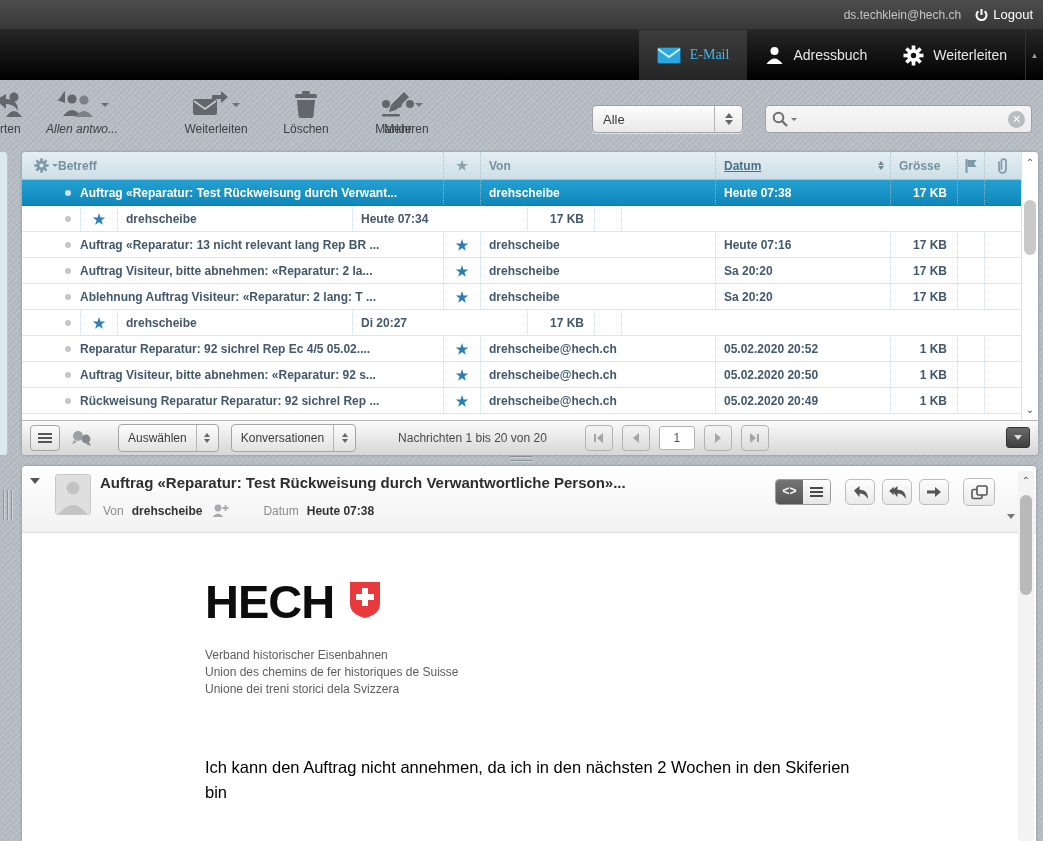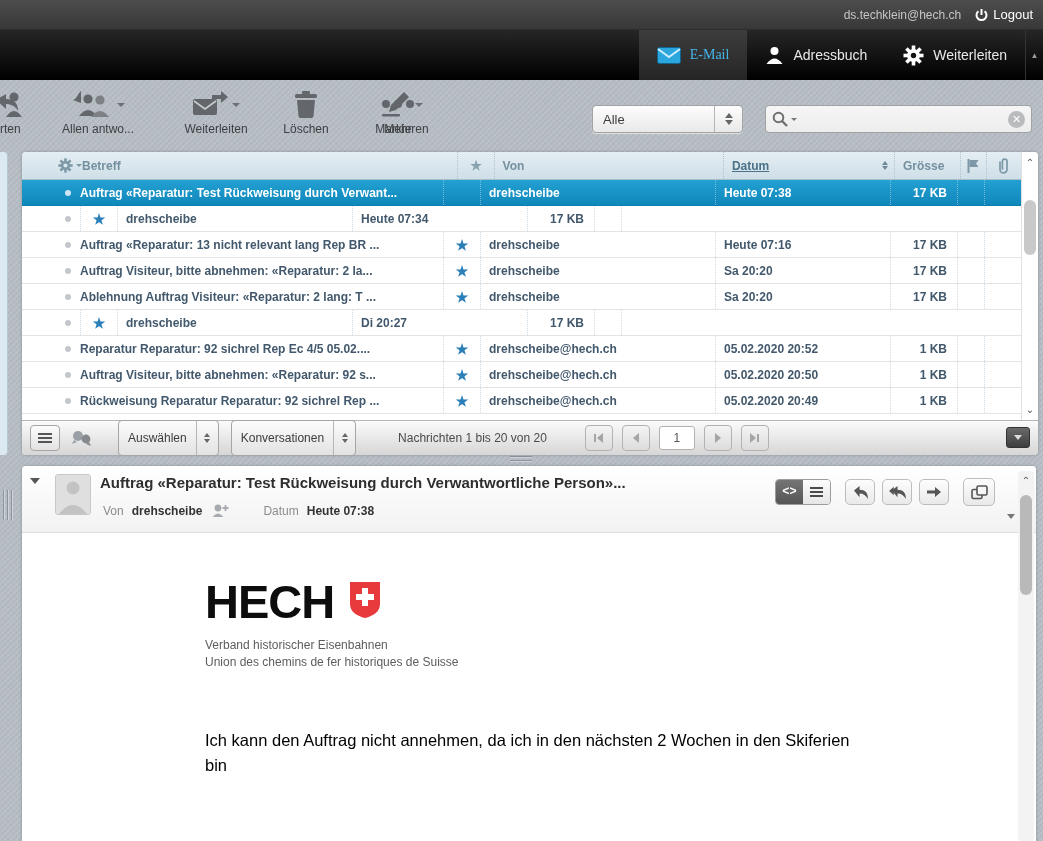--- a/index.html
+++ b/index.html
@@ -57,21 +57,21 @@
   #v-grip{position:absolute;left:3px;top:490px;width:14px;height:30px;display:flex;gap:2px;}
   #v-grip i{display:block;width:2px;height:100%;background:#8d959c;border-right:1px solid #cfd4d8;}
   #h-grip{position:absolute;left:510px;top:456px;width:22px;height:7px;display:flex;flex-direction:column;gap:2px;}
   #h-grip i{display:block;height:2px;background:#8d959c;border-bottom:1px solid #cfd4d8;}
 
   
   #list-pane{position:absolute;left:22px;top:152px;width:1016px;height:303px;border-radius:4px;
     background:#fff;box-shadow:0 0 3px rgba(0,0,0,.25);}
   .list-header{height:28px;margin-right:17px;background:linear-gradient(#e4eef3,#cfdfe8);
     border-bottom:1px solid #a7bfcb;border-radius:4px 0 0 0;display:flex;align-items:flex-end;
-    font-size:12px;font-weight:bold;color:#74909f;padding-left:24px;}
+    font-size:12px;font-weight:bold;color:#74909f;}
   .hcell{height:100%;display:flex;align-items:center;}
   .h-gear{width:36px;padding-left:12px;gap:3px;color:#7d98a6;cursor:pointer;}
   .h-subj{width:385px;}
   .h-star{width:37px;justify-content:center;border-left:1px dotted #aec3ce;color:#8aa2af;font-size:13px;cursor:pointer;}
   .h-von{width:235px;padding-left:8px;border-left:1px dotted #aec3ce;cursor:pointer;}
   .h-datum{width:175px;padding-left:8px;border-left:1px dotted #aec3ce;cursor:pointer;justify-content:space-between;padding-right:6px;}
   .h-datum .dlabel{color:#4a7187;text-decoration:underline;}
   .h-sort{display:flex;flex-direction:column;gap:1px;align-items:center;}
   .h-sort .tri-up{border-width:3px;border-bottom-width:4px;border-bottom-color:#6c8897;}
   .h-sort .tri-down{border-width:3px;border-top-width:4px;border-top-color:#6c8897;}
@@ -103,21 +103,21 @@
   .scroll-arrow{position:absolute;left:0;width:100%;text-align:center;color:#555;font-size:10px;cursor:pointer;}
   #list-scroll .thumb{position:absolute;left:2px;width:12px;top:48px;height:55px;background:#c9c9c9;border-radius:6px;cursor:pointer;}
 
   .list-footer{height:35px;background:linear-gradient(#fbfbfb,#d6d6d6);border-top:1px solid #b5b5b5;
     border-radius:0 0 4px 4px;display:flex;align-items:center;padding:0 6px;position:relative;}
   .fbtn{height:26px;border:1px solid #a5a5a5;border-radius:4px;background:linear-gradient(#fcfcfc,#e2e2e2);
     display:flex;align-items:center;justify-content:center;cursor:pointer;}
   #list-options-btn{width:30px;margin-left:2px;flex-direction:column;gap:2px;}
   #list-options-btn i{display:block;width:14px;height:2px;background:#555;}
   #threads-icon{margin-left:10px;color:#9aa0a5;}
-  .footer-select{height:36px;border:1px solid #a5a5a5;border-radius:4px;background:linear-gradient(#fcfcfc,#e2e2e2);
+  .footer-select{height:28px;border:1px solid #a5a5a5;border-radius:4px;background:linear-gradient(#fcfcfc,#e2e2e2);
     display:flex;align-items:center;cursor:pointer;font-size:12px;color:#3c3c3c;}
   .footer-select .sel-text{padding:0 9px;}
   .footer-select .sel-arrows{width:22px;}
   .footer-select .tri-up{border-width:3px;border-bottom-width:4px;}
   .footer-select .tri-down{border-width:3px;border-top-width:4px;}
   #select-menu{margin-left:26px;}
   #threads-menu{margin-left:12px;}
   #count-text{margin-left:42px;font-size:12px;color:#4a4a4a;}
   #pagination{display:flex;align-items:center;gap:9px;margin-left:38px;}
   .pag-btn{width:28px;height:26px;border:1px solid #b2b2b2;border-radius:4px;
@@ -158,21 +158,21 @@
   #forward-btn{left:897px;}
   #popout-btn{left:941px;width:32px;height:28px;top:12px;}
   #pv-more{position:absolute;left:985px;top:48px;width:0;height:0;border:4px solid transparent;border-top:5px solid #777;cursor:pointer;}
   #pv-scroll{position:absolute;right:2px;top:5px;bottom:0;width:16px;background:#f3f3f3;border-radius:3px;}
   #pv-scroll .thumb{position:absolute;left:2px;width:12px;top:24px;height:100px;background:#b9b9b9;border-radius:6px;cursor:pointer;}
 
   #msg-body{position:absolute;left:0;top:67px;right:20px;bottom:0;background:#fff;overflow:hidden;}
   #msg-content{padding:45px 0 0 183px;}
   #logo-row{display:flex;align-items:flex-start;gap:14px;}
   #logo-text{font-size:47px;font-weight:bold;color:#0d0d0d;letter-spacing:-1px;line-height:1;}
-  #org-lines{margin-top:12px;font-size:12px;color:#5d5d5d;line-height:17px;}
+  #org-lines{margin-top:22px;font-size:12px;color:#5d5d5d;line-height:17px;}
   #body-text{margin-top:57px;font-size:16.5px;color:#000;line-height:25px;max-width:668px;}
 
   .icon{display:inline-flex;align-items:center;justify-content:center;}
 </style>
 </head>
 <body>
 
 <div id="account-bar">
   <span id="account-email">ds.techklein@hech.ch</span>
   <span id="logout-btn">
@@ -229,21 +229,21 @@
       <span class="icon">
         <svg width="30" height="26" viewBox="0 0 30 26" fill="#63676b">
             <path d="M14 3v5c8 0 12 4 12 12-3-5-7-7-12-7v5L4 9z"></path>
             <circle cx="22" cy="6" r="4.5"></circle>
             <path d="M14 26q8-12 16 0z"></path>
           </svg>
       </span>
     </div>
     <div class="tb-label">orten</div>
   </div>
-  <div class="tb-btn" style="left:40px;width:116px;">
+  <div class="tb-btn" style="left:24px;width:116px;font-style:italic;">
     <div class="tb-iconrow">
       <span class="icon">
         <svg width="42" height="28" viewBox="0 0 42 28" fill="#63676b">
             <path d="M10 1c-4 3-3 7-8 9l8 3v-4z"></path>
             <circle cx="17" cy="9" r="4.6"></circle>
             <path d="M8 26q9-12 18 0z"></path>
             <circle cx="29" cy="10" r="4.6" fill="#7d8185"></circle>
             <path d="M20 27q9-12 18 0z" fill="#7d8185"></path>
           </svg>
       </span>
@@ -613,20 +613,21 @@
           <svg width="34" height="39" viewBox="0 0 34 39">
               <path d="M2 2h30v22c0 8-7 12-15 14C9 36 2 32 2 24z" fill="#e8393c"></path>
               <rect x="14" y="8" width="6" height="18" fill="#fff"></rect>
               <rect x="8" y="14" width="18" height="6" fill="#fff"></rect>
             </svg>
         </span>
       </div>
       <div id="org-lines">
         <div>Verband historischer Eisenbahnen</div>
         <div>Union des chemins de fer historiques de Suisse</div>
+        <div>Unione dei treni storici dela Svizzera</div>
       </div>
       <div id="body-text">
         <p>Ich kann den Auftrag nicht annehmen, da ich in den nächsten 2 Wochen in den Skiferien bin</p>
       </div>
     </div>
   </div>
 
   <div id="pv-scroll">
     <span class="scroll-arrow" style="top:4px;">⌃</span>
     <div class="thumb"></div>

